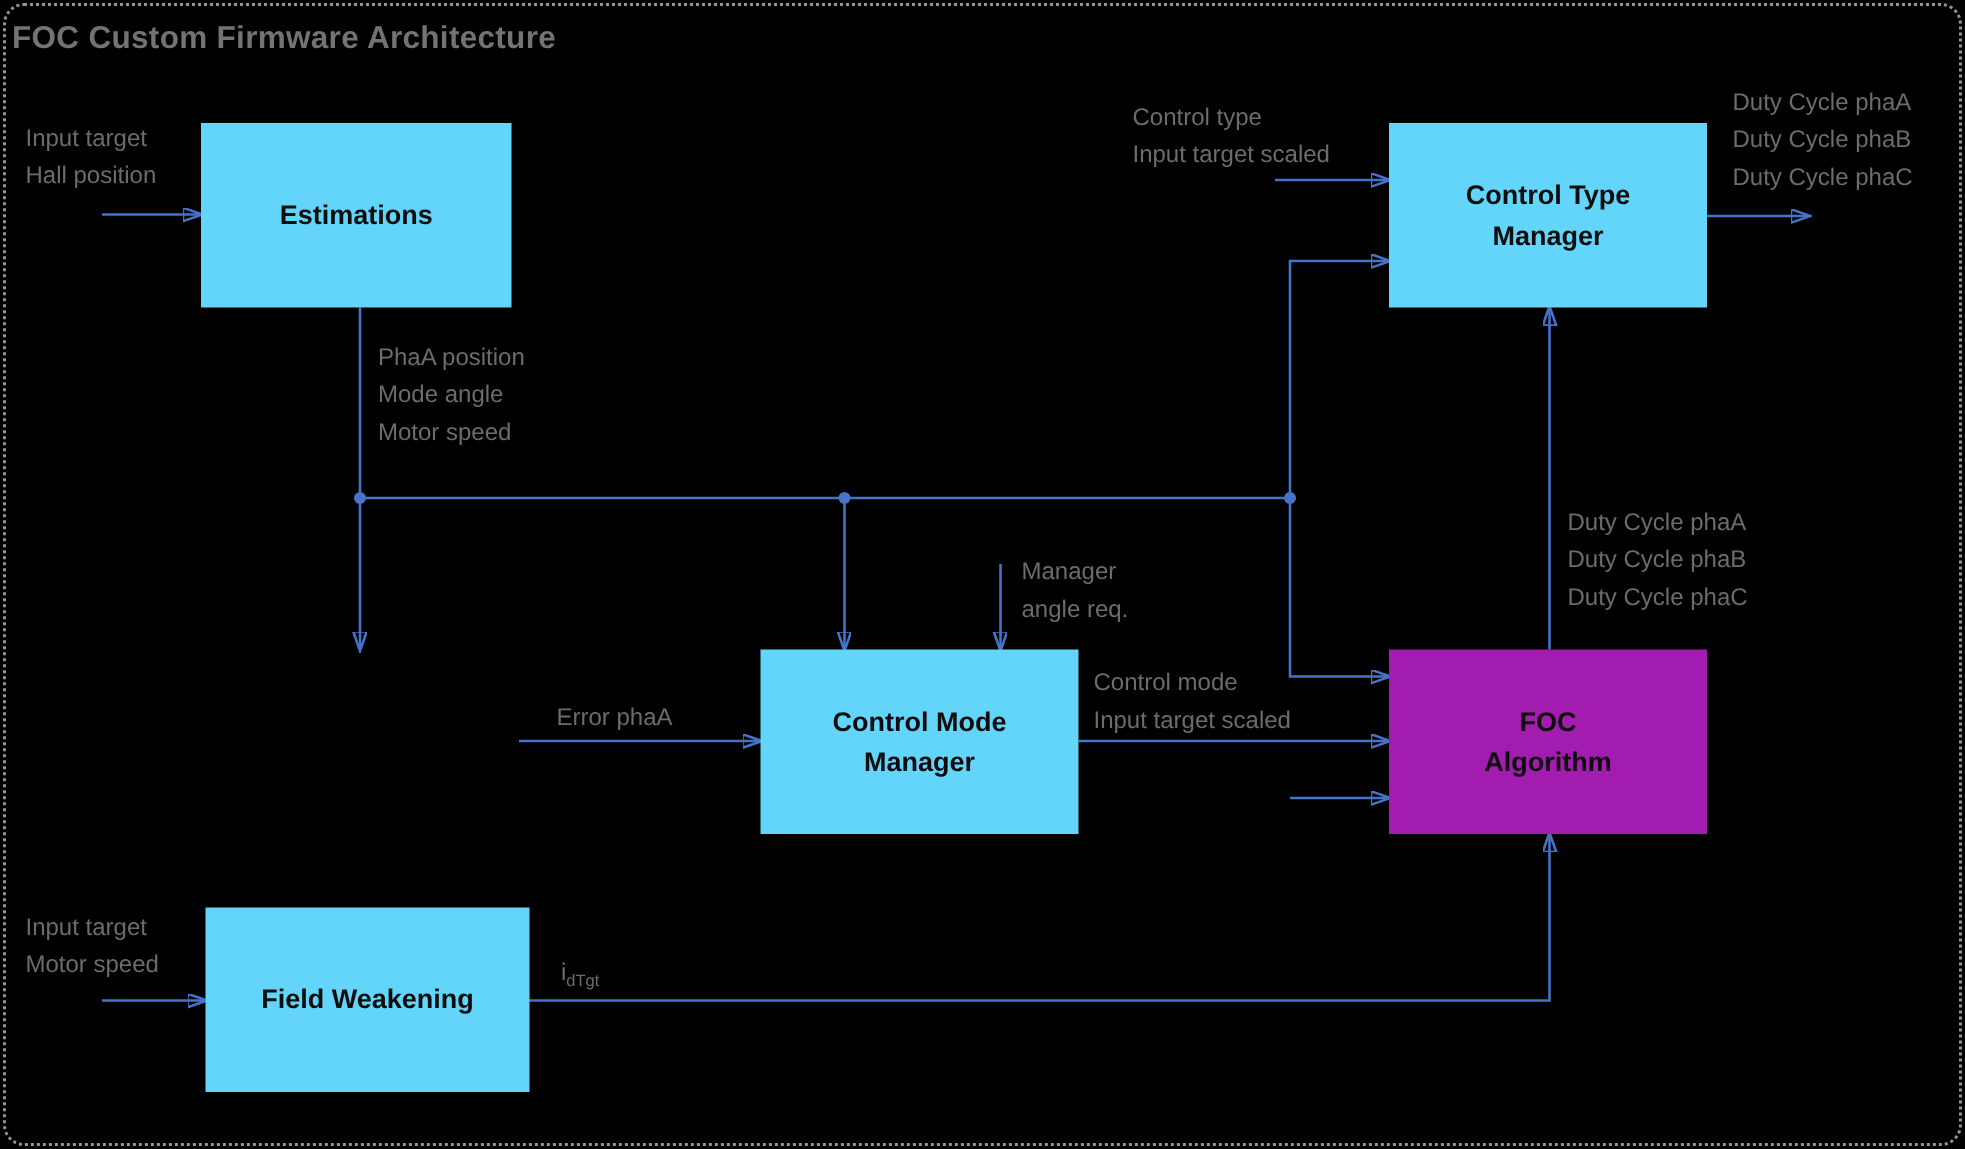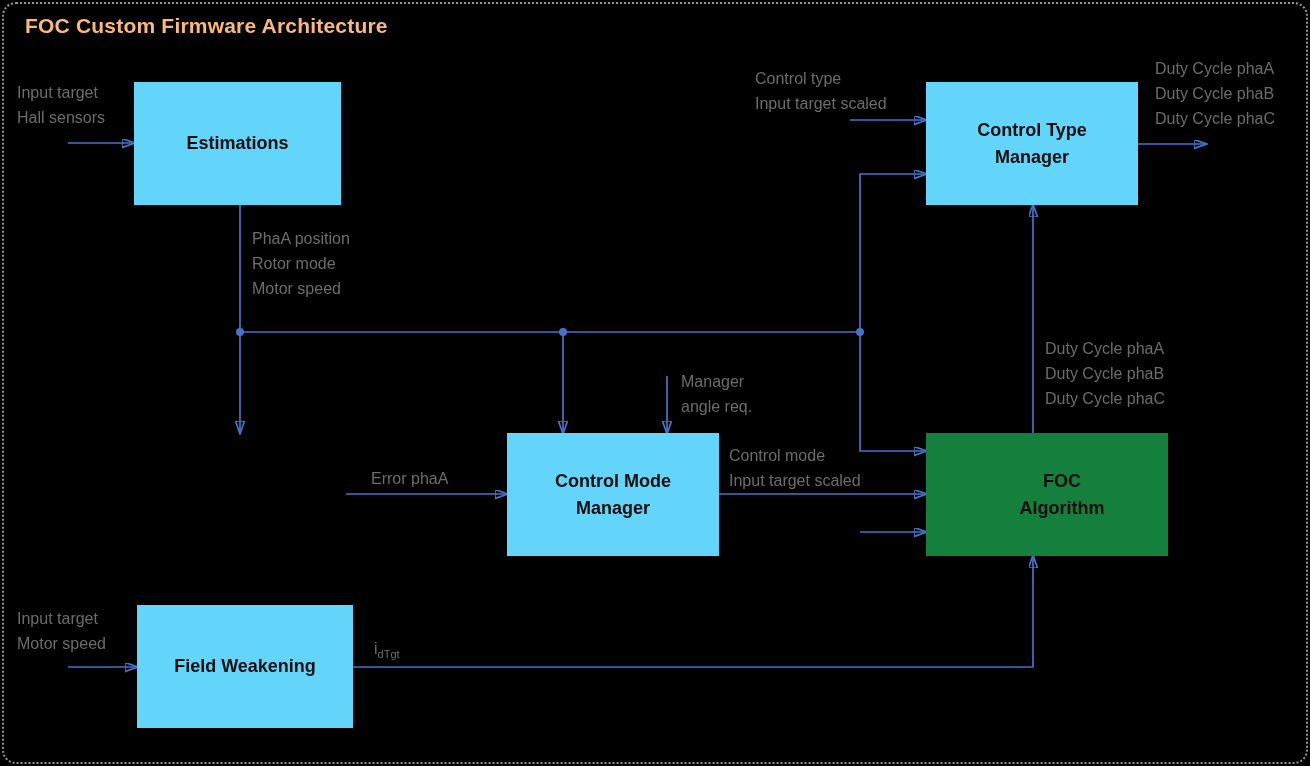--- a/index.html
+++ b/index.html
@@ -13,39 +13,39 @@
     background: #000;
     overflow: hidden;
   }
   .frame {
     position: absolute; inset: 2px;
     border: 2px dotted #949494;
     border-radius: 14px;
     pointer-events: none;
   }
   .title {
-    position: absolute; left: 25px; top: 14px;
+    position: absolute; left: 8px; top: 14px;
     font-size: 21px; font-weight: 700;
-    color: #fdba74;
+    color: #737373;
     letter-spacing: 0.2px;
   }
   .wires { position: absolute; left: 0; top: 0; }
   .wires path, .wires line { stroke: #4673C8; stroke-width: 1.7; fill: none; }
   .wires circle { fill: #4673C8; stroke: none; }
   .node {
     position: absolute;
     display: flex; flex-direction: column;
     align-items: center; justify-content: center;
     text-align: center;
     font-size: 18px; font-weight: 700;
     line-height: 27px;
     color: #0d0d0d;
   }
   .node.cyan { background: #63D4FA; }
-  .node.pink { background: #15803d; padding-left: 30px; }
+  .node.pink { background: #a21caf; }
   .elabel {
     position: absolute;
     font-size: 16px; line-height: 25px;
     color: #6c6c6c;
     white-space: nowrap;
   }
   .sub {
     font-size: 11px;
     position: relative; top: 4px; margin-top: 32px;
   }
@@ -118,26 +118,26 @@
     <div>Manager</div>
   </div>
 
   <div class="node pink" style="left:926px; top:433px; width:212px; height:123px">
     <div>FOC</div>
     <div>Algorithm</div>
   </div>
 
   <div class="elabel" style="left:17px; top:80px">
     <div>Input target</div>
-    <div>Hall sensors</div>
+    <div>Hall position</div>
   </div>
 
   <div class="elabel" style="left:252px; top:226px">
     <div>PhaA position</div>
-    <div>Rotor mode</div>
+    <div>Mode angle</div>
     <div>Motor speed</div>
   </div>
 
   <div class="elabel" style="left:755px; top:66px">
     <div>Control type</div>
     <div>Input target scaled</div>
   </div>
 
   <div class="elabel" style="left:1155px; top:56px">
     <div>Duty Cycle phaA</div>

